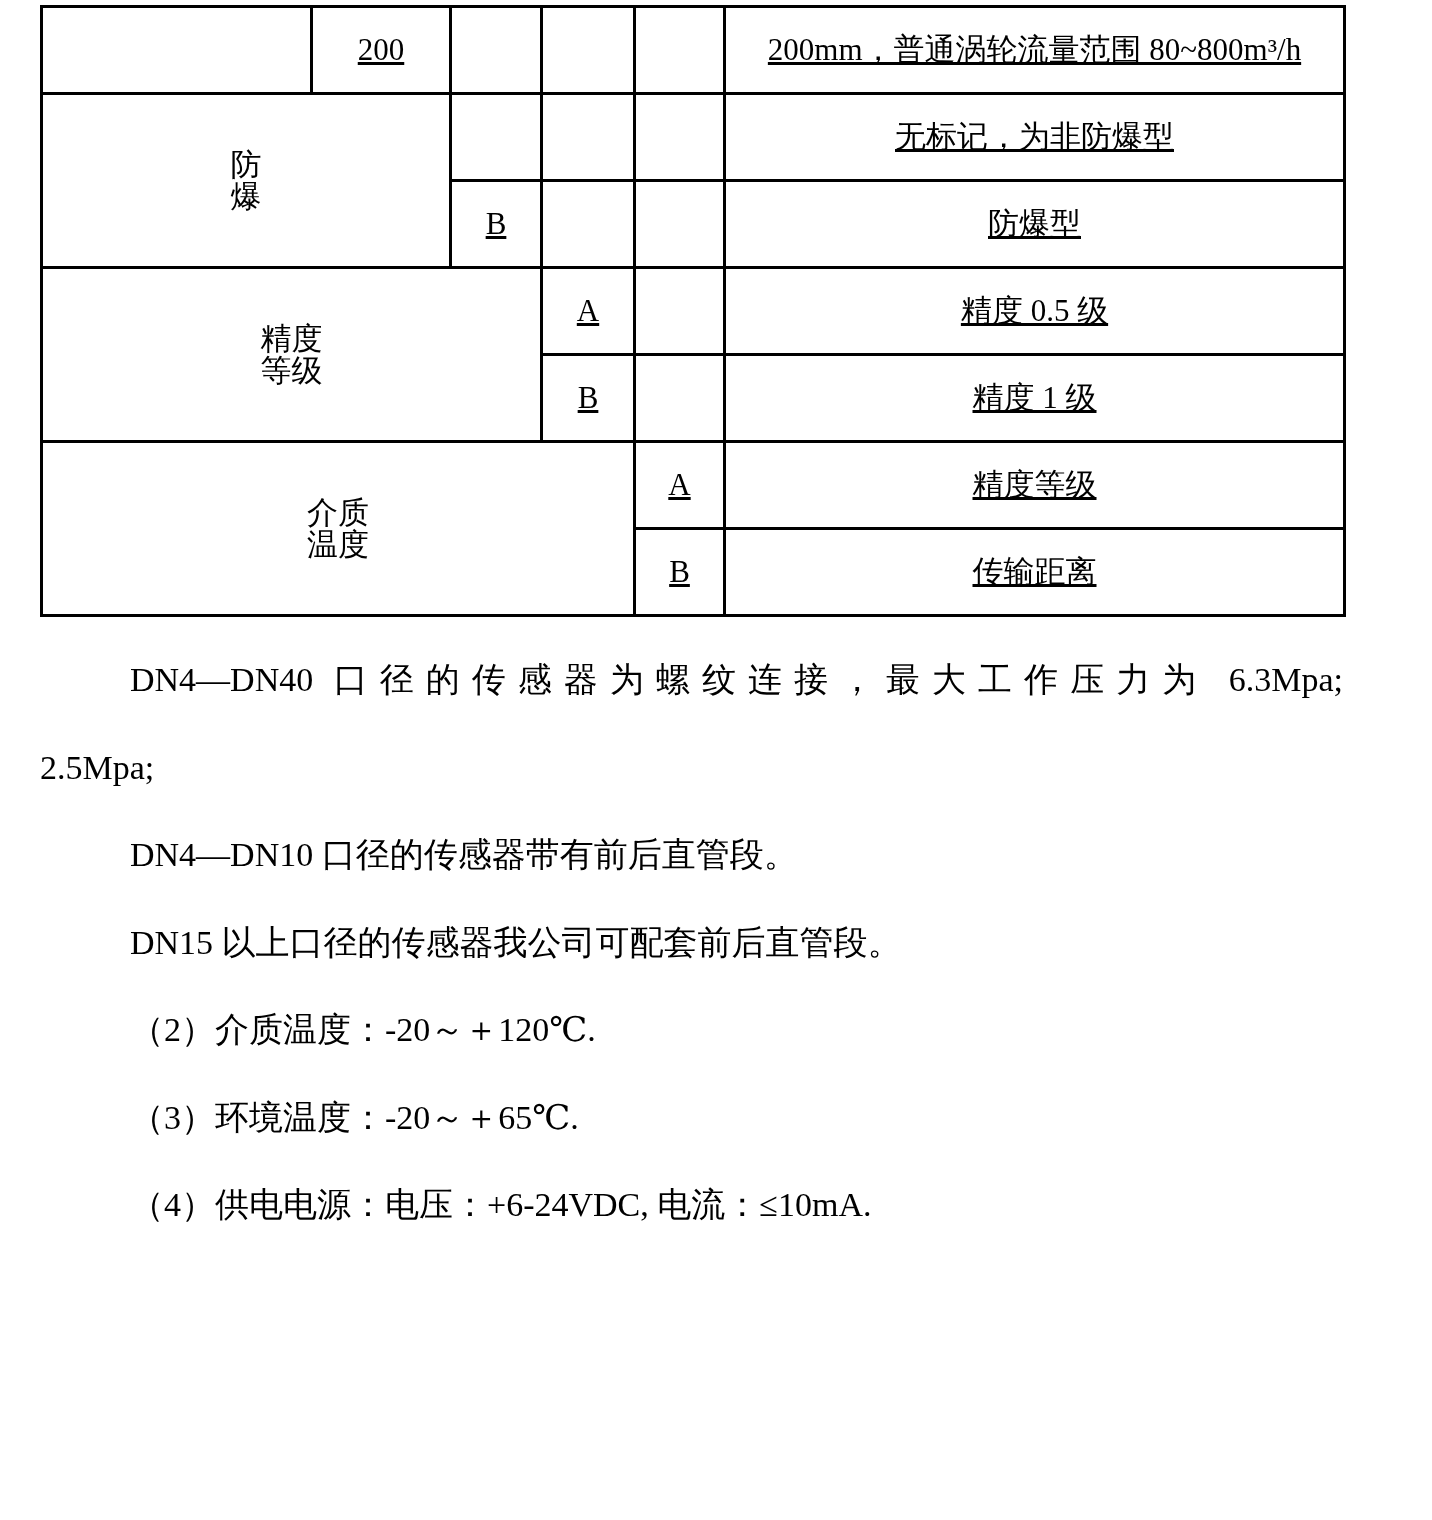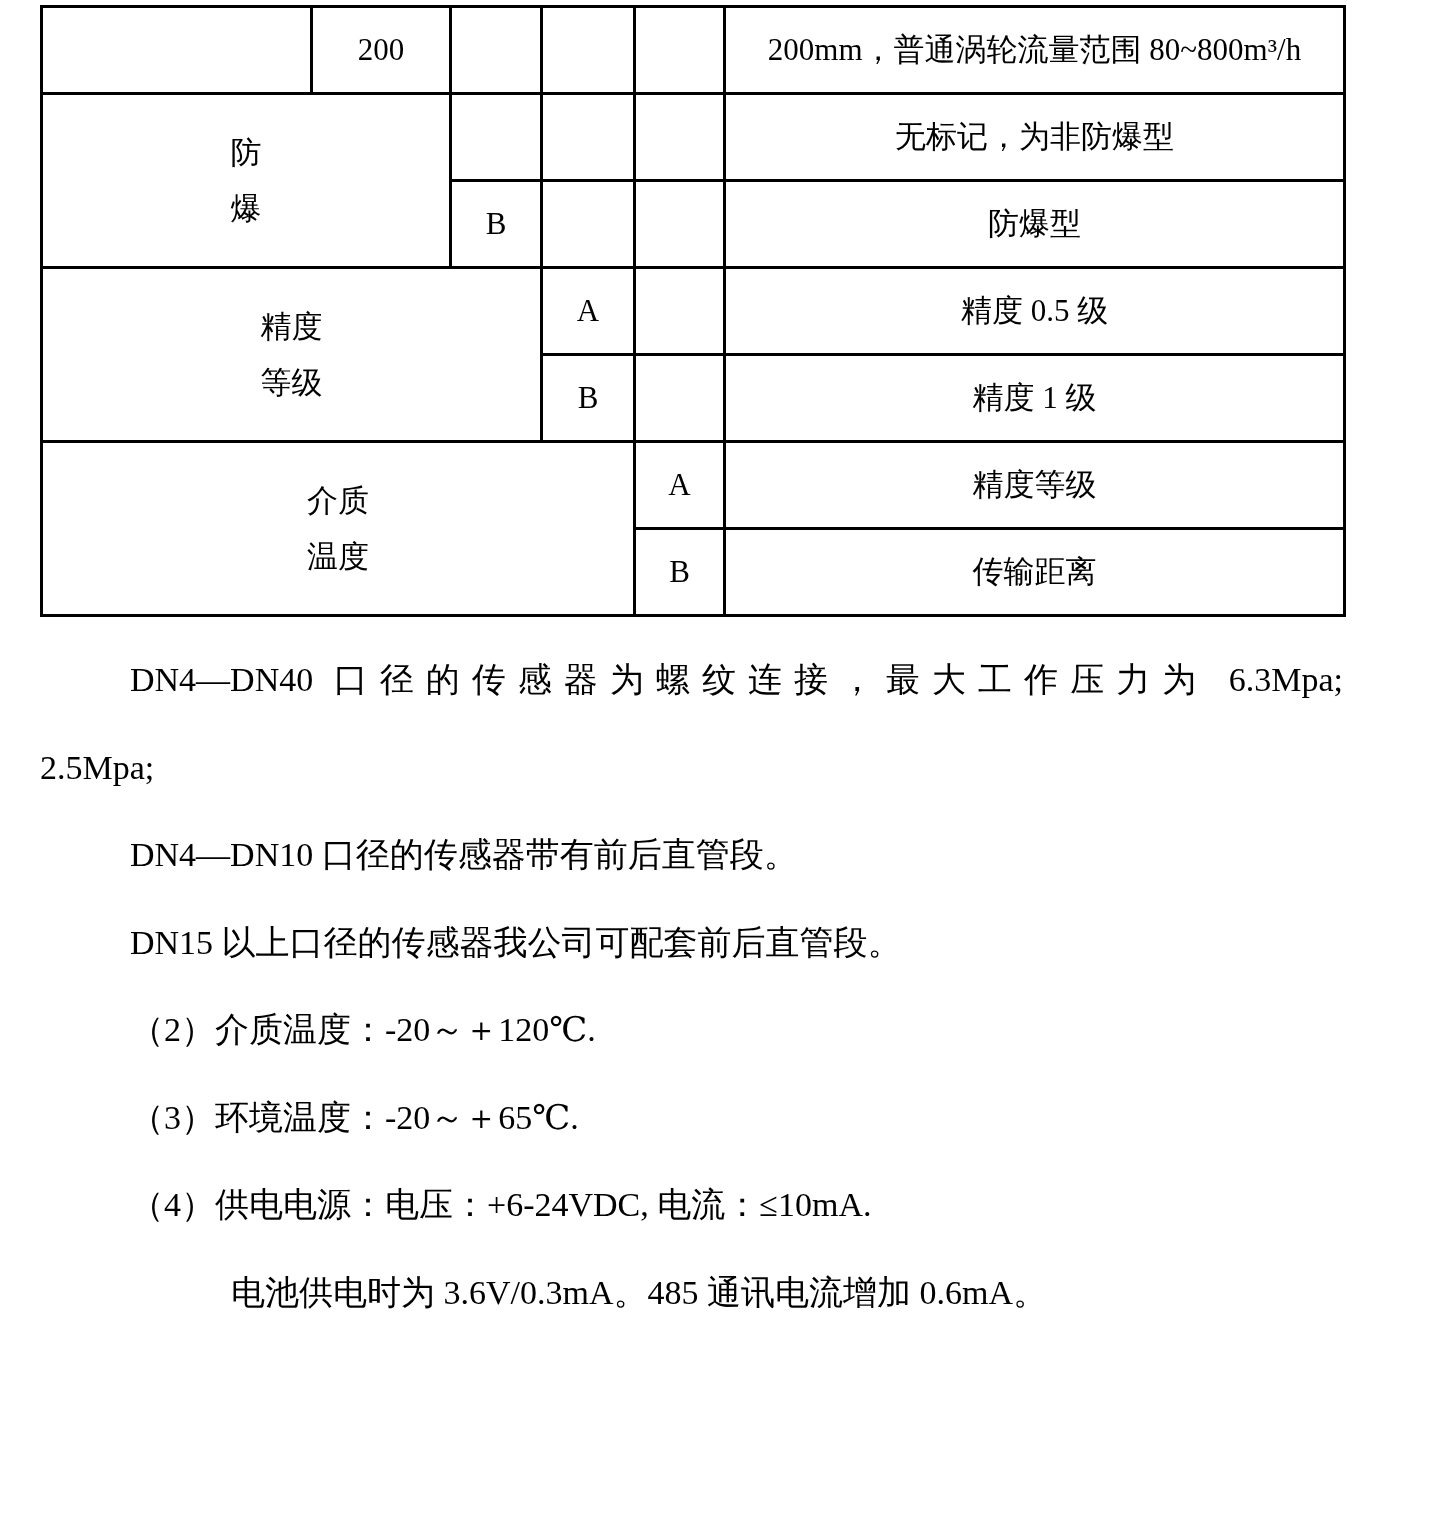--- a/index.html
+++ b/index.html
@@ -21,33 +21,34 @@
     background: #ffffff;
   }
 
   
   table.spec-table {
     border-collapse: collapse;
     table-layout: fixed;
     margin: 5px 0 0 40px;
     width: 1303px;
     font-size: 31px;
+    text-decoration: underline;
   }
   table.spec-table td {
     border: 3px solid #000000;
     text-align: center;
     vertical-align: middle;
     padding: 0;
     overflow: hidden;
   }
   table.spec-table tr { height: 87px; }
   .vlabel {
     display: inline-block;
     word-break: break-all;
-    line-height: 56px;
+    line-height: 32px;
     text-align: center;
     vertical-align: middle;
   }
   .vlabel.w1 { width: 1.15em; }
   .vlabel.w2 { width: 2.2em; }
 
   
   .body-text {
     margin: 19px 89px 0 40px;
     font-size: 34px;
@@ -131,16 +132,15 @@
   </table>
 
   <div class="body-text">
     <div class="line indent justify">DN4—DN40 口径的传感器为螺纹连接，最大工作压力为 6.3Mpa;</div>
     <div class="line">2.5Mpa;</div>
     <div class="line indent">DN4—DN10 口径的传感器带有前后直管段。</div>
     <div class="line indent">DN15 以上口径的传感器我公司可配套前后直管段。</div>
     <div class="line indent">（2）介质温度：-20～＋120℃.</div>
     <div class="line indent">（3）环境温度：-20～＋65℃.</div>
     <div class="line indent">（4）供电电源：电压：+6-24VDC, 电流：≤10mA.</div>
-    <div class="line indent-deep">电池供电时为 3.6V/0.3mA。485 通讯电流增加 0.6mA。</div>
   </div>
 
 </div>
 
 </body></html>

